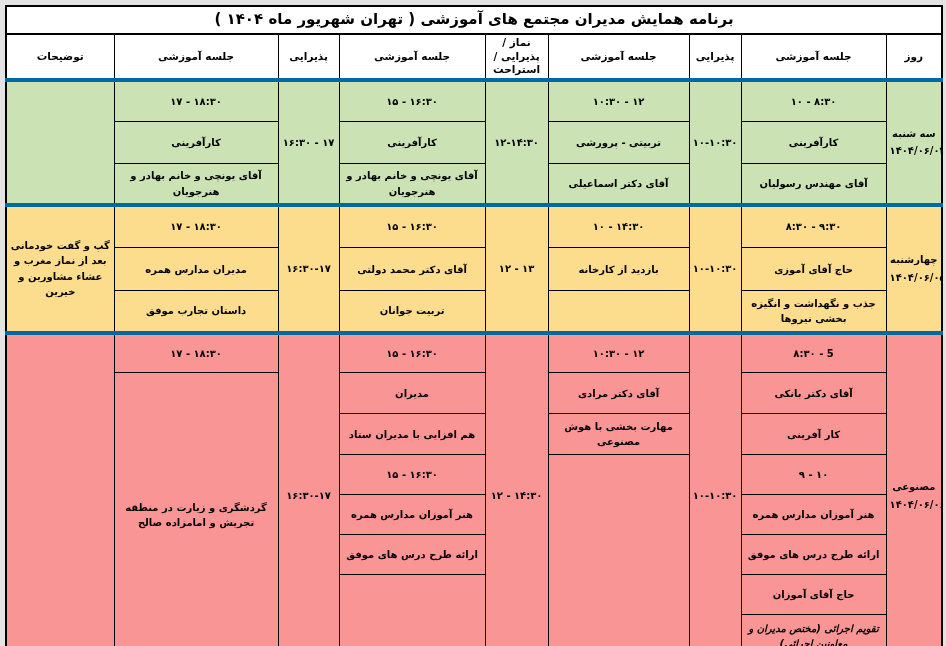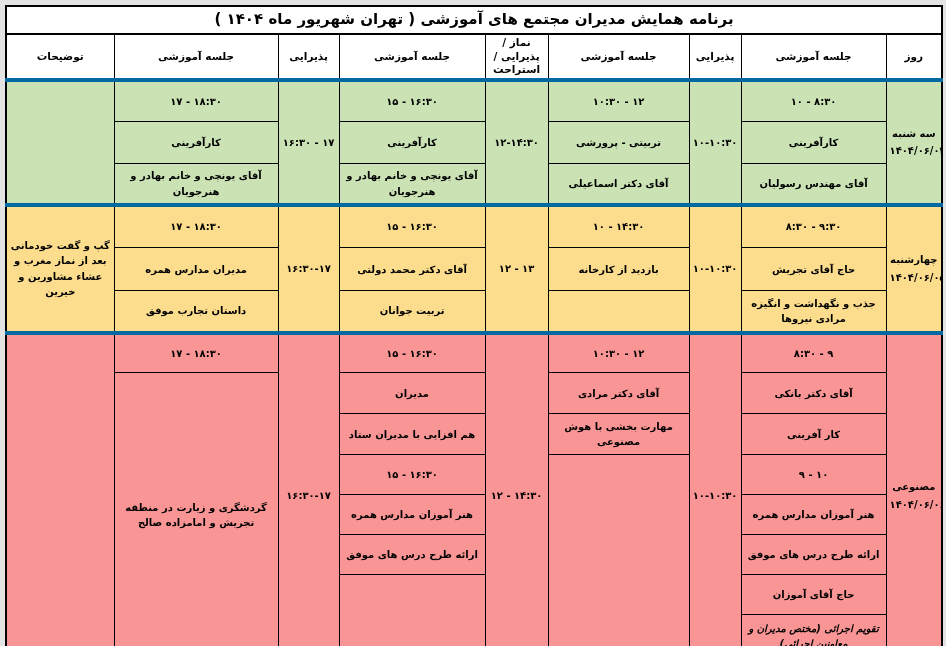--- a/index.html
+++ b/index.html
@@ -120,38 +120,38 @@
       <td class="y num">۸:۳۰ - ۹:۳۰</td>
       <td class="y num" rowspan="3">۱۰-۱۰:۳۰</td>
       <td class="y num">۱۰ - ۱۴:۳۰</td>
       <td class="y num" rowspan="3">۱۲ - ۱۳</td>
       <td class="y num">۱۵ - ۱۶:۳۰</td>
       <td class="y num" rowspan="3">۱۶:۳۰-۱۷</td>
       <td class="y num">۱۷ - ۱۸:۳۰</td>
       <td class="y" rowspan="3">گپ و گفت خودمانی بعد از نماز مغرب و عشاء مشاورین و خیرین</td>
     </tr>
     <tr style="height:43px">
-      <td class="y">حاج آقای تجریش</td>
+      <td class="y">حاج آقای آموزی</td>
       <td class="y">بازدید از کارخانه</td>
       <td class="y">آقای دکتر محمد دولتی</td>
       <td class="y">مدیران مدارس همره</td>
     </tr>
     <tr style="height:42px">
-      <td class="y">جذب و نگهداشت و انگیزه مرادی نیروها</td>
+      <td class="y">جذب و نگهداشت و انگیزه بخشی نیروها</td>
       <td class="y"></td>
       <td class="y">تربیت جوانان</td>
       <td class="y">داستان تجارب موفق</td>
     </tr>
 
     <tr class="group-start" style="height:40px">
       <td class="r" rowspan="8">
         <span class="day-name">مصنوعی</span>
         <span class="day-date num">۱۴۰۴/۰۶/۰۶</span>
       </td>
-      <td class="r num">۸:۳۰ - ۹</td>
+      <td class="r num">۸:۳۰ - 5</td>
       <td class="r num" rowspan="8">۱۰-۱۰:۳۰</td>
       <td class="r num">۱۰:۳۰ - ۱۲</td>
       <td class="r num" rowspan="8">۱۲ - ۱۴:۳۰</td>
       <td class="r num">۱۵ - ۱۶:۳۰</td>
       <td class="r num" rowspan="8">۱۶:۳۰-۱۷</td>
       <td class="r num">۱۷ - ۱۸:۳۰</td>
       <td class="r" rowspan="8"></td>
     </tr>
     <tr style="height:41px">
       <td class="r">آقای دکتر بانکی</td>

